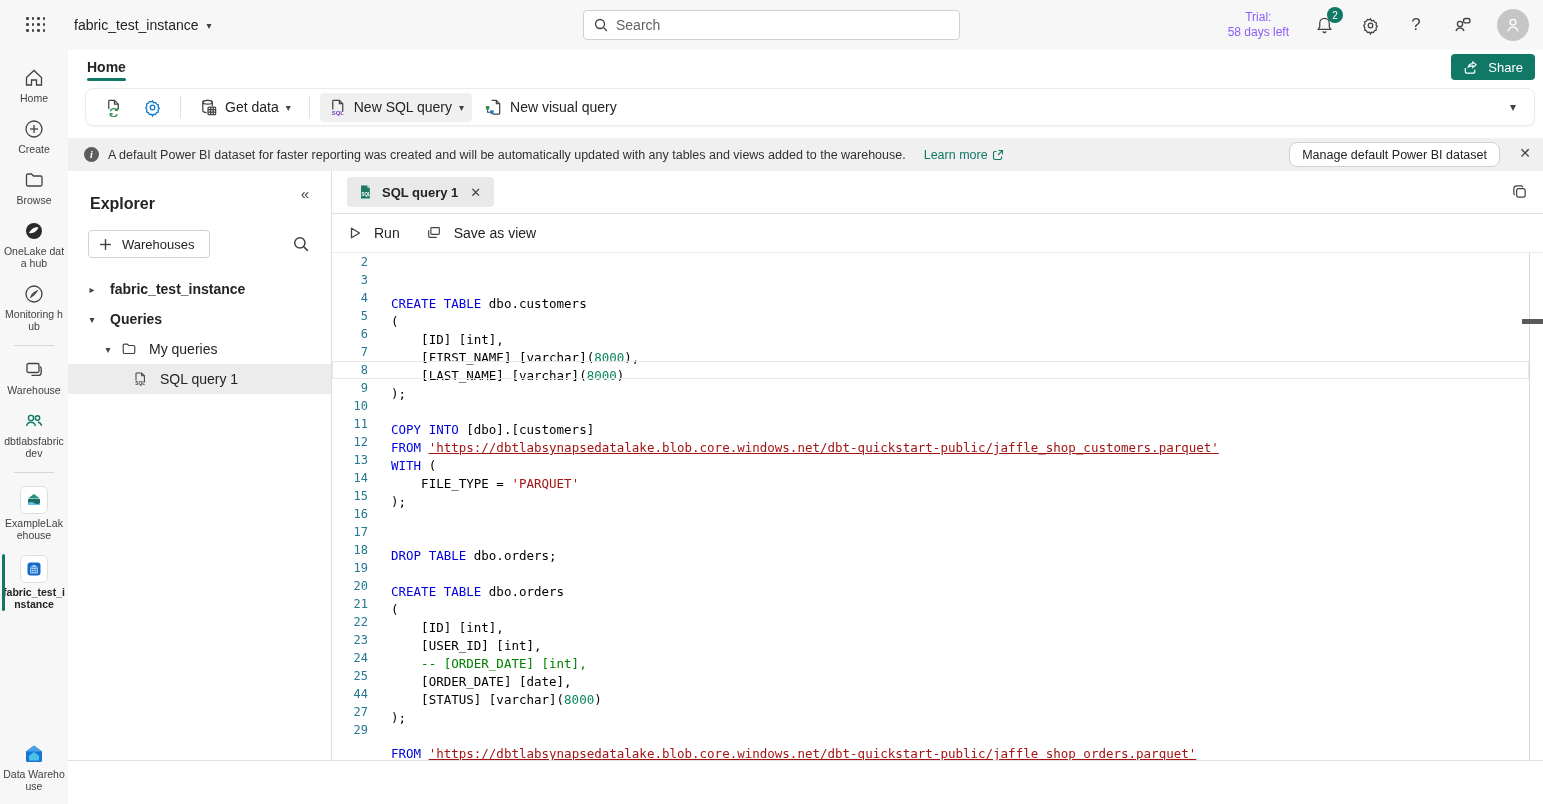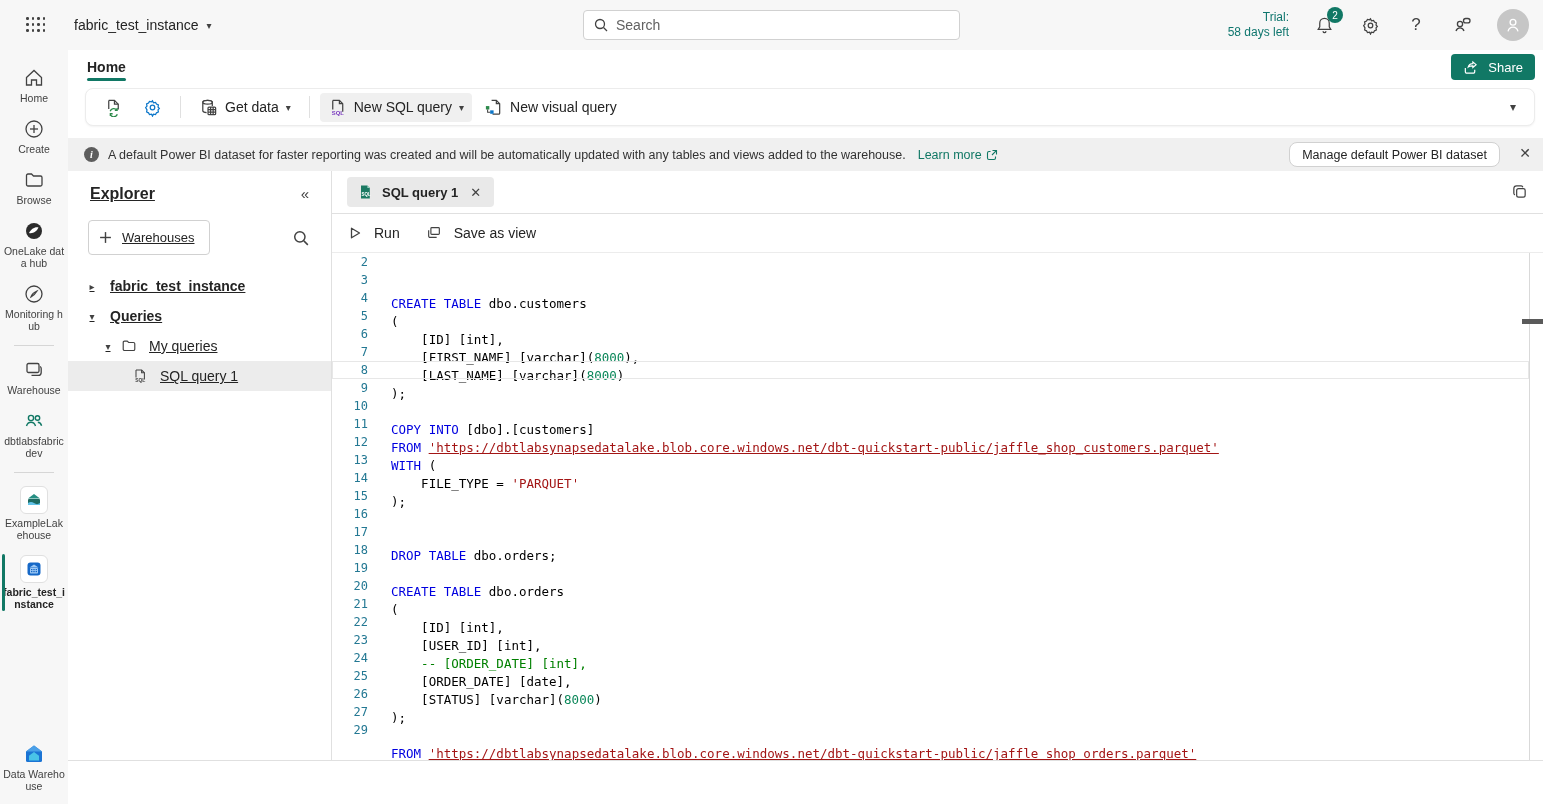--- a/index.html
+++ b/index.html
@@ -8,21 +8,21 @@
   #root { position:relative; width:1543px; height:804px; background:#fff; }
 
   
   .top-bar { position:absolute; left:0; top:0; width:1543px; height:50px; background:#f7f7f7; display:flex; align-items:center; }
   .waffle { width:20px; height:16px; display:grid; grid-template-columns:repeat(4,1fr); grid-template-rows:repeat(3,1fr); gap:2px; margin-left:26px; cursor:pointer; }
   .waffle i { width:2.5px; height:2.5px; border-radius:50%; background:#424242; }
   .ws-name { margin-left:28px; font-size:14px; color:#242424; display:flex; align-items:center; gap:8px; cursor:pointer; }
   .chev { font-size:10px; color:#424242; }
   .search-box { position:absolute; left:583px; top:10px; width:377px; height:30px; background:#fff; border:1px solid #d1d1d1; border-radius:4px; display:flex; align-items:center; padding:0 10px; gap:8px; color:#616161; font-size:14px; }
   .top-right { position:absolute; right:0; top:0; height:50px; display:flex; align-items:center; gap:24px; padding-right:14px; }
-  .trial { font-size:12px; color:#0f766e; line-height:15px; text-align:right; }
+  .trial { font-size:12px; color:#8b5cf6; line-height:15px; text-align:center; }
   .tb-icon { position:relative; width:22px; height:22px; display:flex; align-items:center; justify-content:center; color:#424242; cursor:pointer; }
   .badge { position:absolute; top:-7px; right:-8px; min-width:16px; height:16px; border-radius:8px; background:#117865; color:#fff; font-size:10px; display:flex; align-items:center; justify-content:center; padding:0 4px; }
   .avatar { width:32px; height:32px; border-radius:50%; background:#c6c6c6; display:flex; align-items:center; justify-content:center; cursor:pointer; }
   .q-icon { font-size:17px; color:#424242; font-family:"Liberation Sans",sans-serif; }
 
   
   .rail { position:absolute; left:0; top:50px; width:68px; height:754px; background:#f7f7f7; display:flex; flex-direction:column; align-items:center; padding-top:10px; }
   .rail-item { width:66px; display:flex; flex-direction:column; align-items:center; gap:3px; padding:7px 1px; cursor:pointer; position:relative; }
   .rail-item .lab { font-size:10.5px; color:#424242; text-align:center; line-height:12px; word-break:break-all; max-width:62px; }
   .rail-item.selected .lab { font-weight:bold; color:#242424; }
@@ -38,31 +38,31 @@
   .share-btn { position:absolute; right:8px; top:4px; height:26px; background:#117865; color:#fff; border:none; border-radius:4px; font-size:13px; display:flex; align-items:center; gap:10px; padding:0 12px; cursor:pointer; font-family:"Liberation Sans",sans-serif; }
   .cmdbar { position:absolute; left:17px; top:38px; width:1450px; height:38px; background:#fff; border:1px solid #ececec; border-radius:8px; box-shadow:0 1px 2px rgba(0,0,0,.05); display:flex; align-items:center; padding:0 10px; gap:4px; }
   .cmd-btn { display:flex; align-items:center; gap:7px; font-size:14px; color:#242424; padding:5px 8px; border-radius:4px; cursor:pointer; white-space:nowrap; }
   .cmd-btn.hl { background:#f0f0f0; }
   .cmd-sep { width:1px; height:22px; background:#e0e0e0; margin:0 6px; }
   .cmd-chev { margin-left:auto; font-size:12px; color:#424242; cursor:pointer; padding:4px 8px; }
 
   
   .banner { position:absolute; left:68px; top:138px; width:1475px; height:33px; background:#f0f0f0; display:flex; align-items:center; padding-left:16px; font-size:12.5px; color:#323232; }
   .info-ic { width:15px; height:15px; border-radius:50%; background:#5d5d5d; color:#fff; font-size:10px; font-weight:bold; display:flex; align-items:center; justify-content:center; margin-right:9px; font-family:"Liberation Serif",serif; font-style:italic; }
-  .learn { color:#117865; margin-left:12px; cursor:pointer; display:flex; align-items:center; gap:4px; }
+  .learn { color:#117865; margin-left:18px; cursor:pointer; display:flex; align-items:center; gap:4px; }
   .manage-btn { position:absolute; right:43px; top:4px; height:25px; background:#fff; border:1px solid #d1d1d1; border-radius:8px; font-size:12.5px; color:#242424; padding:0 12px; cursor:pointer; font-family:"Liberation Sans",sans-serif; }
   .banner-x { position:absolute; right:8px; top:7px; font-size:14px; color:#424242; cursor:pointer; width:20px; text-align:center; }
 
   
   .content { position:absolute; left:68px; top:171px; width:1475px; height:589px; background:#fff; display:flex; }
-  .explorer { width:264px; border-right:1px solid #e0e0e0; padding-top:10px; position:relative;text-decoration:underline; }
+  .explorer { width:264px; border-right:1px solid #e0e0e0; padding-top:20px; position:relative; }
   .exp-title { font-size:16px; font-weight:bold; padding:4px 0 0 22px; }
   .exp-collapse { position:absolute; right:22px; top:14px; font-size:15px; color:#424242; cursor:pointer; }
   .wh-row { display:flex; align-items:center; margin:17px 0 0 20px; }
-  .wh-btn { display:flex; align-items:center; gap:10px; border:1px solid #d1d1d1; border-radius:4px; height:35px; padding:0 14px 0 10px; font-size:13px; cursor:pointer; background:#fff; color:#242424; font-family:"Liberation Sans",sans-serif; }
+  .wh-btn { display:flex; align-items:center; gap:10px; border:1px solid #d1d1d1; border-radius:4px; height:28px; padding:0 14px 0 10px; font-size:13px; cursor:pointer; background:#fff; color:#242424; font-family:"Liberation Sans",sans-serif; }
   .exp-search { margin-left:auto; margin-right:22px; cursor:pointer; color:#424242; }
   .tree { margin-top:16px; font-size:14px; }
   .tree-row { height:30px; display:flex; align-items:center; cursor:pointer; color:#242424; }
   .tree-row.selected { background:#ececec; }
   .tree-row .tchev { width:12px; font-size:10px; color:#424242; text-align:center; }
   .tree-row .bold { font-weight:bold; }
   .tree-row span.tlabel { margin-left:12px; }
 
   .editor-col { flex:1; display:flex; flex-direction:column; position:relative; }
   .tabbar { height:43px; border-bottom:1px solid #e0e0e0; display:flex; align-items:center; padding-left:15px; position:relative; }
@@ -437,21 +437,21 @@
             <div class="code-line"><div class="ln">16</div><div class="lt"></div></div>
             <div class="code-line"><div class="ln">17</div><div class="lt"><span class="tok-k">DROP TABLE</span><span class="tok-p"> dbo.orders;</span></div></div>
             <div class="code-line"><div class="ln">18</div><div class="lt"></div></div>
             <div class="code-line"><div class="ln">19</div><div class="lt"><span class="tok-k">CREATE TABLE</span><span class="tok-p"> dbo.orders</span></div></div>
             <div class="code-line"><div class="ln">20</div><div class="lt"><span class="tok-p">(</span></div></div>
             <div class="code-line"><div class="ln">21</div><div class="lt guide"><span class="tok-p">    [ID] [int],</span></div></div>
             <div class="code-line"><div class="ln">22</div><div class="lt guide"><span class="tok-p">    [USER_ID] [int],</span></div></div>
             <div class="code-line"><div class="ln">23</div><div class="lt guide"><span class="tok-p">    </span><span class="tok-c">-- [ORDER_DATE] [int],</span></div></div>
             <div class="code-line"><div class="ln">24</div><div class="lt guide"><span class="tok-p">    [ORDER_DATE] [date],</span></div></div>
             <div class="code-line"><div class="ln">25</div><div class="lt guide"><span class="tok-p">    [STATUS] [varchar](</span><span class="tok-n">8000</span><span class="tok-p">)</span></div></div>
-            <div class="code-line"><div class="ln">26</div><div class="lt"><span class="tok-p">);</span></div></div>
+            <div class="code-line"><div class="ln">44</div><div class="lt"><span class="tok-p">);</span></div></div>
             <div class="code-line"><div class="ln">27</div><div class="lt"></div></div>
             <div class="code-line"><div class="ln">29</div><div class="lt"><span class="tok-k">FROM</span><span class="tok-p"> </span><span class="tok-u">'https://dbtlabsynapsedatalake.blob.core.windows.net/dbt-quickstart-public/jaffle_shop_orders.parquet'</span></div></div>
           </div>
         <div class="v-rule"></div>
         <div class="cursor-mark"></div>
       </div>
     </div>
   </div>
 
   <div class="bottom-bar">

